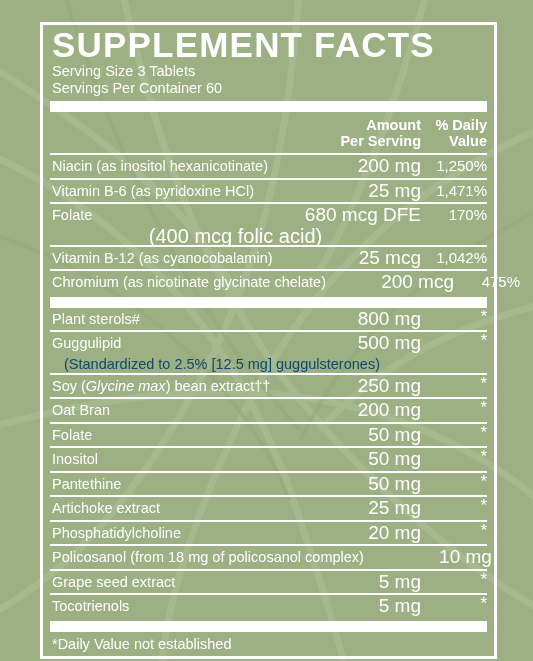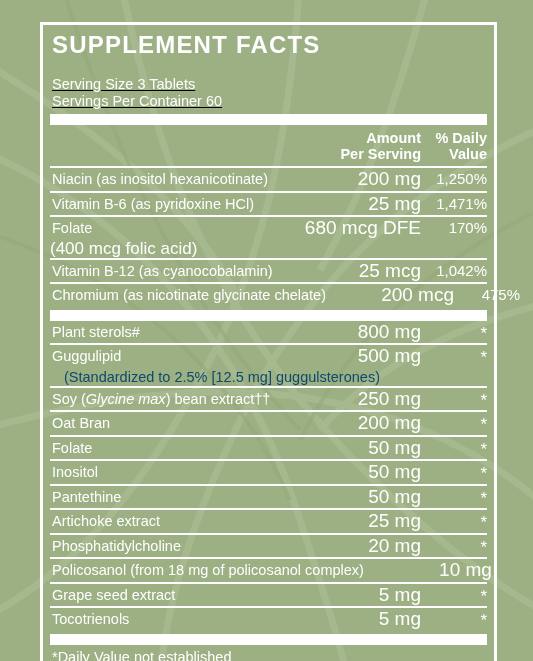--- a/index.html
+++ b/index.html
@@ -29,32 +29,31 @@
   }
 
   
   .facts-box {
     border: 3px solid #ffffff;
     padding: 0 7px 0 7px;
     position: relative;
   }
 
   .title {
-    font-size: 24px;
+    font-size: 35px;
     line-height: 37px;
     font-weight: bold;
     color: #ffffff;
     letter-spacing: 1.2px;
     margin: 1px 0 0 2px;
     white-space: nowrap;
   }
 
   .serving-lines {
-    margin: 13px 0 0 2px;
-    text-decoration: underline;
+    margin: 0 0 0 2px;
   }
   .serving-lines div {
     font-size: 14.5px;
     line-height: 16.5px;
     color: #ffffff;
   }
 
   
   .bar-thick {
     height: 11px;
@@ -84,21 +83,21 @@
     font-weight: bold;
     color: #ffffff;
     text-align: right;
   }
   .ch-amount { width: 128px; }
   .ch-dv     { width: 66px; }
 
   
   .row {
     display: flex;
-    align-items: flex-end;
+    align-items: flex-start;
     padding: 2px 0 2.5px 0;
     min-height: 20px;
   }
   .row .nm {
     flex: 1 1 auto;
     font-size: 14.5px;
     line-height: 18px;
     color: #ffffff;
     padding-left: 2px;
     white-space: nowrap;
@@ -126,24 +125,24 @@
     line-height: 14px;
   }
   .sub {
     font-size: 14.5px;
     line-height: 18px;
     color: #0c4a6e;
     padding-left: 14px;
     white-space: nowrap;
   }
   .amt-sub {
-    font-size: 17px;
-    line-height: 18px;
-    color: #ffffff;
-    text-align: left;
+    font-size: 20px;
+    line-height: 18px;
+    color: #ffffff;
+    text-align: center;
     padding-right: 66px;
     white-space: nowrap;
   }
   .ital { font-style: italic; }
 
   .footnote {
     font-size: 14.5px;
     line-height: 18px;
     color: #ffffff;
     padding: 3px 0 3px 2px;

